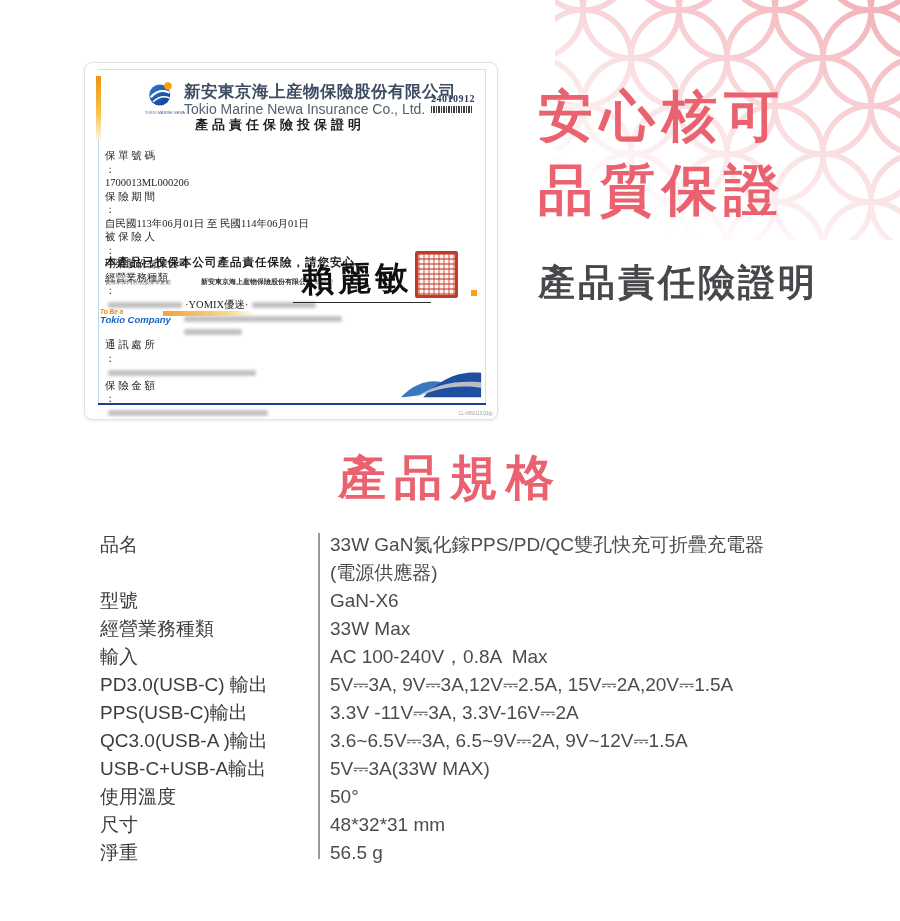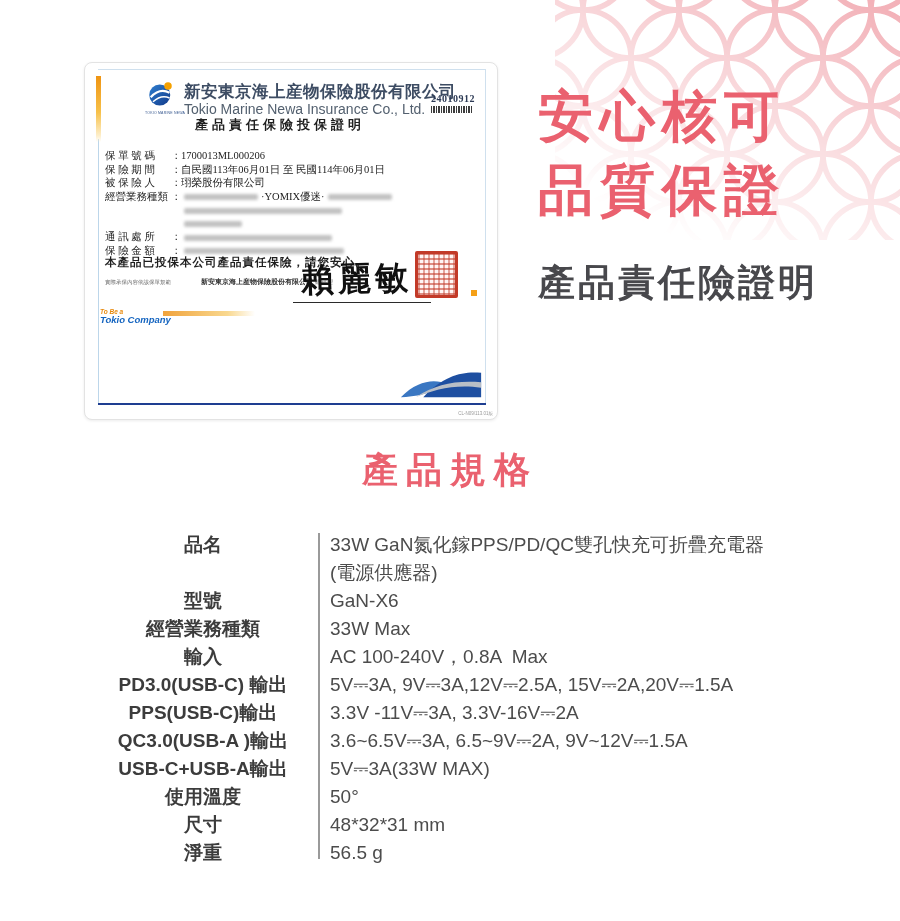--- a/index.html
+++ b/index.html
@@ -40,21 +40,21 @@
   .cert-co-en { position:absolute; left:99px; top:38px; font-family:"Liberation Sans",sans-serif;
     font-size:14px; color:#53606f; white-space:nowrap; }
   .cert-number { position:absolute; left:346px; top:30px; font-size:10px; font-weight:700;
     color:#2c3a55; letter-spacing:.5px; }
   .cert-barcode { position:absolute; left:346px; top:43px; width:42px; height:7px;
     background:repeating-linear-gradient(90deg,#3c3c3c 0 1px,transparent 1px 2px,#3c3c3c 2px 4px,transparent 4px 5px); }
   .cert-title { position:absolute; left:60px; top:53px; width:270px; text-align:center;
     font-size:13px; font-weight:700; letter-spacing:4px; color:#1f1f1f; }
 
   .cert-fields { position:absolute; left:20px; top:86px; width:380px; }
-  .crow { display:flex; min-height:13.5px; line-height:13.5px; font-size:10.5px; }
+  .crow { display:flex; min-height:13.5px; line-height:13.5px; font-size:10.5px;flex-direction:column; }
   .clabel { width:66px; color:#222; white-space:nowrap; }
   .colon { width:10px; color:#222; }
   .cvalue { color:#222; white-space:nowrap; }
   .blur-bar { display:inline-block; height:6px; background:#c2c2c2; filter:blur(1.4px);
     border-radius:2px; vertical-align:middle; margin:0 3px; }
   .sub-line { margin-left:76px; }
 
   .cert-assurance { position:absolute; left:20px; top:192px; font-size:11.5px; font-weight:700;
     letter-spacing:1px; color:#1e1e1e; }
   .cert-footnote { position:absolute; left:20px; top:216px; font-size:5.5px; color:#6a6a6a; filter:blur(.3px); }
@@ -75,25 +75,25 @@
   .cert-slogan { position:absolute; left:15px; top:245px; font-family:"Liberation Sans",sans-serif;
     font-style:italic; line-height:1.15; }
   .slogan-top { font-size:6.5px; color:#e8890c; font-weight:600; }
   .slogan-bottom { font-size:9.5px; color:#1565c0; font-weight:800; }
   .cert-swoosh { position:absolute; right:12px; bottom:16px; }
   .cert-formcode { position:absolute; right:4px; bottom:3px; font-size:4.5px; color:#9a9a9a;
     font-family:"Liberation Sans",sans-serif; }
 
   
   .spec-title { position:absolute; left:0; top:446px; width:900px; text-align:center;
-    font-size:36px; font-weight:800; letter-spacing:8px; color:#EA616F; }
+    font-size:48px; font-weight:800; letter-spacing:8px; color:#EA616F; }
   .spec-table { position:absolute; left:100px; top:531px; width:736px;
     display:grid; grid-template-columns:206px 1fr; column-gap:24px;
     font-size:19px; line-height:28px; }
-  .spec-label { text-align:center; color:#3c3c3c; font-weight:700; white-space:nowrap; }
+  .spec-label { text-align:left; color:#3c3c3c; font-weight:400; white-space:nowrap; }
   .spec-value { color:#4c4c4c; white-space:pre-wrap; }
   .spec-divider { position:absolute; left:318px; top:533px; width:2px; height:326px; background:#9a9a9a; }
 </style>
 </head>
 <body>
 
 <div class="page">
 
   <div class="pattern-wrap">
     <svg width="345" height="240" viewBox="0 0 345 240">

